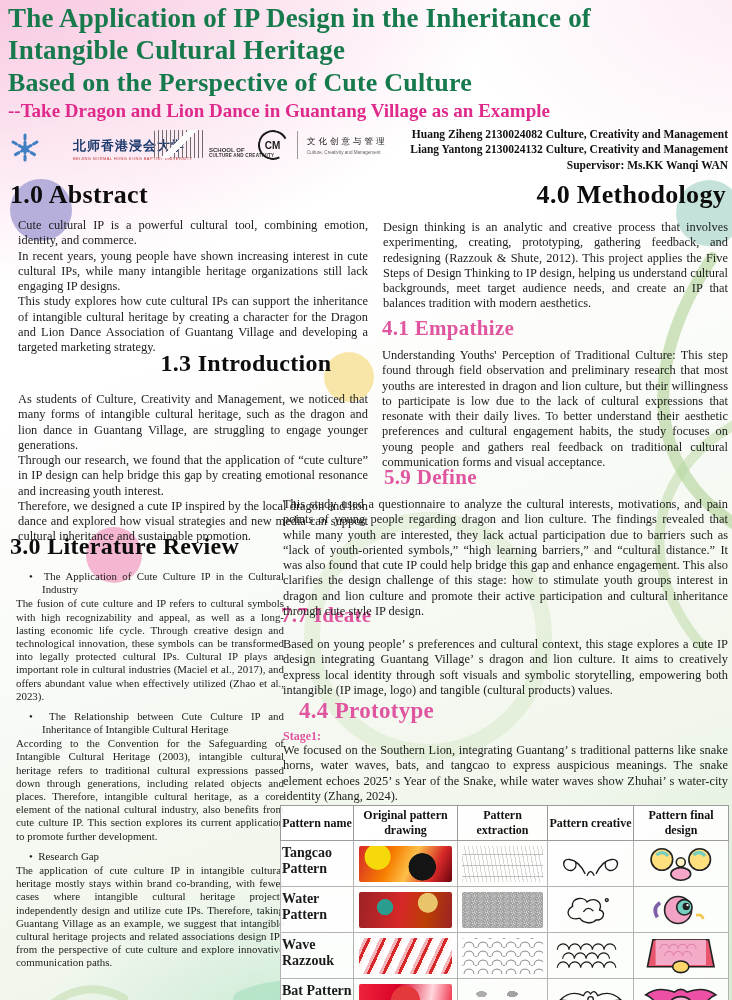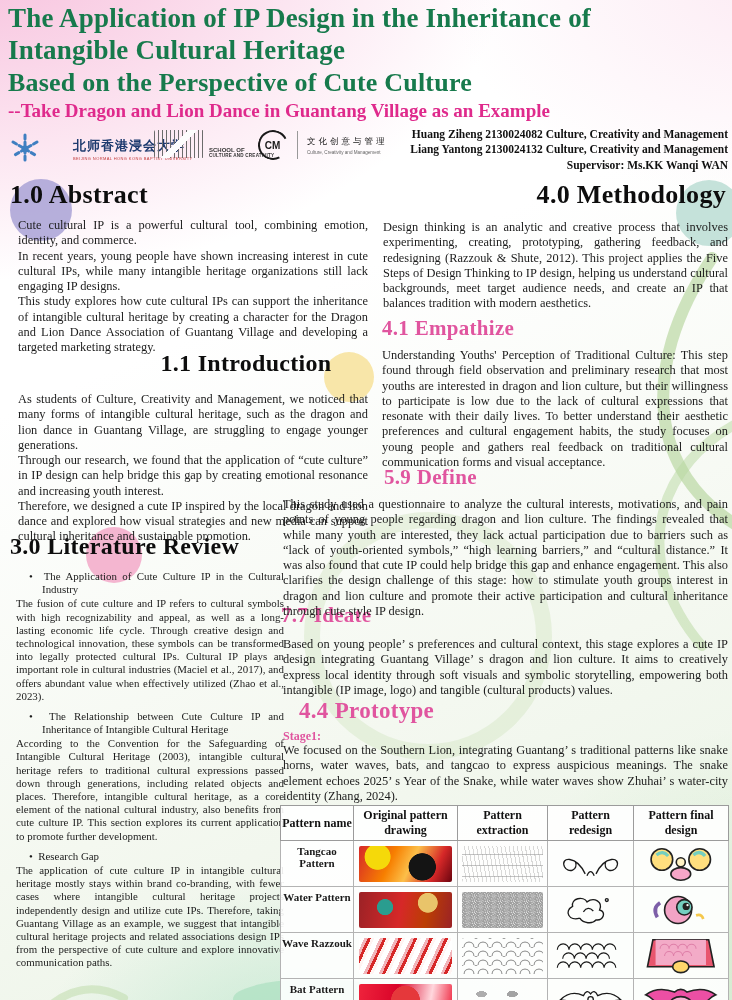--- a/index.html
+++ b/index.html
@@ -79,21 +79,21 @@
   .lit-item{margin-bottom:7px;}
   .lit-title{padding-left:26px;text-indent:-13px;}
   .lit-title::before{content:"\2022\00a0\00a0";}
   .lit-body{margin-top:1px;}
 
   
   .ptable{position:absolute;left:280px;top:805px;z-index:1;border-collapse:collapse;
       background:rgba(255,255,255,.9);table-layout:fixed;width:448px;}
   .ptable th{font-size:12px;font-weight:bold;border:1px solid #9b9b9b;padding:2px 1px;color:#111;margin-left:44px;}
   .ptable td{border:1px solid #b3b3b3;height:40px;padding:1px;vertical-align:middle;}
-  .ptable td.rowname{font-size:11px;font-weight:bold;text-align:center;vertical-align:top;padding-top:4px;}
+  .ptable td.rowname{font-size:14px;font-weight:bold;vertical-align:top;padding-top:4px;}
   .art{width:93%;height:36px;margin:0 auto;border-radius:2px;}
   .art svg{display:block;width:100%;height:36px;}
   .orig-tangcao{background:
       radial-gradient(circle at 20% 30%, #f5d90a 0 16%, rgba(0,0,0,0) 17%),
       radial-gradient(circle at 68% 58%, #141414 0 20%, rgba(0,0,0,0) 21%),
       linear-gradient(115deg,#d62828,#f77f00 35%,#fcbf49 55%,#d62828 80%,#6a040f);}
   .orig-water{background:
       radial-gradient(circle at 28% 42%, #2a9d8f 0 11%, rgba(0,0,0,0) 12%),
       radial-gradient(circle at 74% 30%, #e9c46a 0 13%, rgba(0,0,0,0) 14%),
       linear-gradient(100deg,#9b2226,#d62828 45%,#bb3e03 72%,#9b2226);}
@@ -172,21 +172,21 @@
   </div>
 
   <div class="authors">
     <div>Huang Ziheng 2130024082 Culture, Creativity and Management</div>
     <div>Liang Yantong 2130024132 Culture, Creativity and Management</div>
     <div>Supervisor: Ms.KK Wanqi WAN</div>
   </div>
 
   <div class="h-main h-abstract">1.0 Abstract</div>
   <div class="h-main h-methodology">4.0 Methodology</div>
-  <div class="h-main h-introduction">1.1 Introduction</div>
+  <div class="h-main h-introduction">1.3 Introduction</div>
   <div class="h-main h-literature">3.0 Literature Review</div>
   <div class="h-sub h-empathize">4.1 Empathize</div>
   <div class="h-sub h-define">5.9 Define</div>
   <div class="h-sub h-ideate">7.7 Ideate</div>
   <div class="h-sub h-prototype">4.4 Prototype</div>
   <div class="stage-label">Stage1:</div>
 
   <div class="txt t-abstract">
     <p>Cute cultural IP is a powerful cultural tool, combining emotion, identity, and commerce.</p>
     <p>In recent years, young people have shown increasing interest in cute cultural IPs, while many intangible heritage organizations still lack engaging IP designs.</p>
@@ -240,21 +240,21 @@
         <col style="width:104px">
         <col style="width:90px">
         <col style="width:86px">
         <col style="width:95px">
       </colgroup>
     <thead>
       <tr>
         <th>Pattern name</th>
         <th>Original pattern drawing</th>
         <th>Pattern extraction</th>
-        <th>Pattern redesign</th>
+        <th>Pattern creative</th>
         <th>Pattern final design</th>
       </tr>
     </thead>
     <tbody>
       <tr>
         <td class="rowname">Tangcao Pattern</td>
         <td>
             <div class="art orig-tangcao"></div>
           </td>
         <td>

